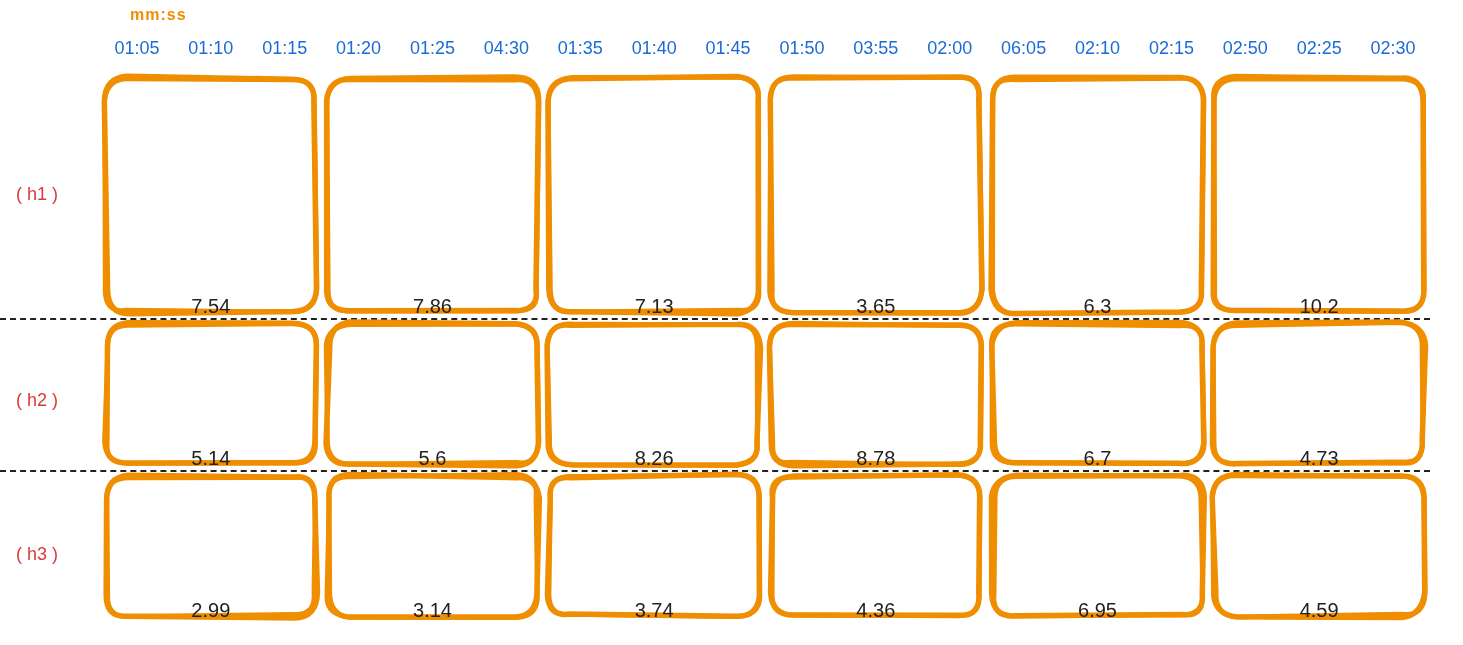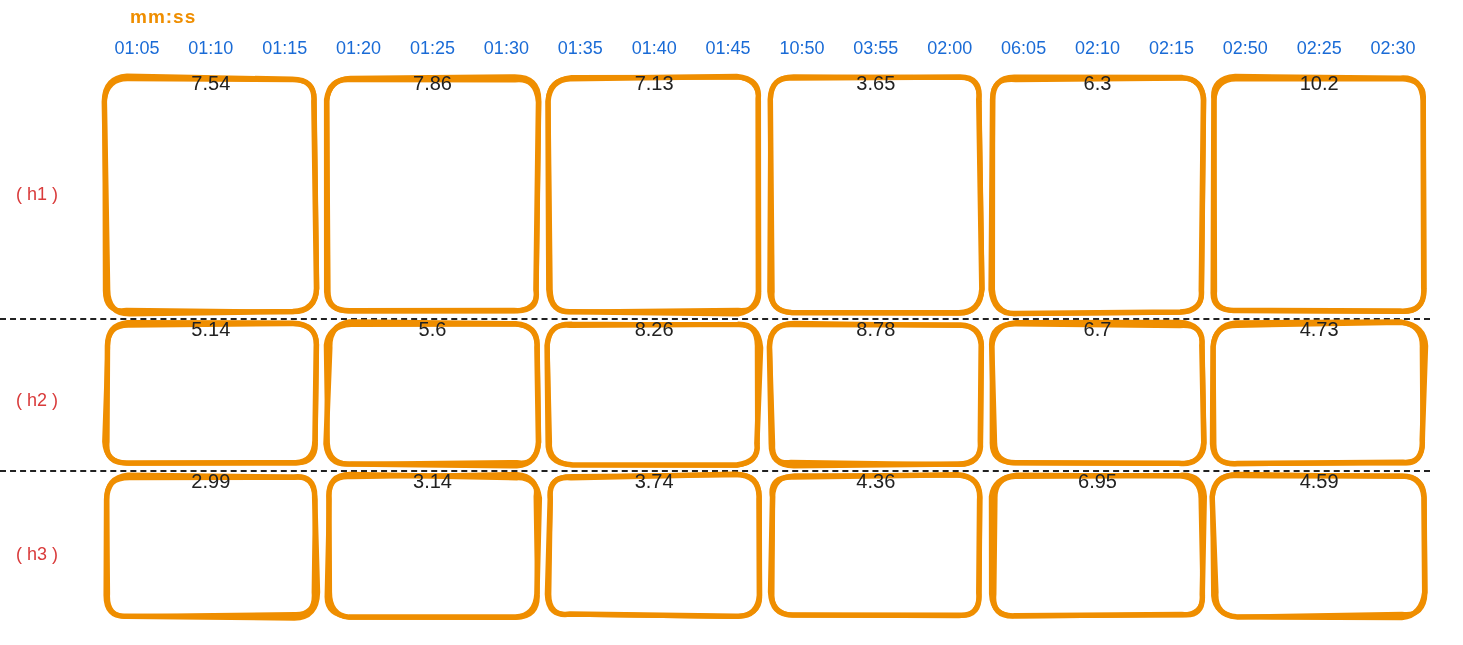--- a/index.html
+++ b/index.html
@@ -16,21 +16,21 @@
     position: relative;
     width: 1463px;
     height: 645px;
   }
   .title {
     position: absolute;
     left: 130px;
     top: 6px;
     color: #ef8e00;
     font-weight: bold;
-    font-size: 19px;
+    font-size: 16px;
     letter-spacing: 1px;
   }
   .time-axis {
     position: absolute;
     left: 100px;
     top: 38px;
     width: 1330px;
     height: 28px;
     display: flex;
     justify-content: center;
@@ -74,21 +74,21 @@
     display: grid;
     grid-template-columns: repeat(6, 1fr);
   }
   .row1 { height: 246px; }
   .row2 { height: 152px; }
   .row3 { height: 152px; }
 
   .cell {
     position: relative;
     display: flex;
-    align-items: flex-start;
+    align-items: flex-end;
     justify-content: center;
   }
   .cell svg {
     position: absolute;
     inset: 0;
     width: 100%;
     height: 100%;
   }
   .val {
     position: relative;
@@ -103,25 +103,25 @@
 <div class="wrap">
 
   <div class="title">mm:ss</div>
 
   <div class="time-axis">
       <div class="tick">01:05</div>
       <div class="tick">01:10</div>
       <div class="tick">01:15</div>
       <div class="tick">01:20</div>
       <div class="tick">01:25</div>
-      <div class="tick">01:30</div>
+      <div class="tick">04:30</div>
       <div class="tick">01:35</div>
       <div class="tick">01:40</div>
       <div class="tick">01:45</div>
-      <div class="tick">10:50</div>
+      <div class="tick">01:50</div>
       <div class="tick">03:55</div>
       <div class="tick">02:00</div>
       <div class="tick">06:05</div>
       <div class="tick">02:10</div>
       <div class="tick">02:15</div>
       <div class="tick">02:50</div>
       <div class="tick">02:25</div>
       <div class="tick">02:30</div>
     </div>
 

